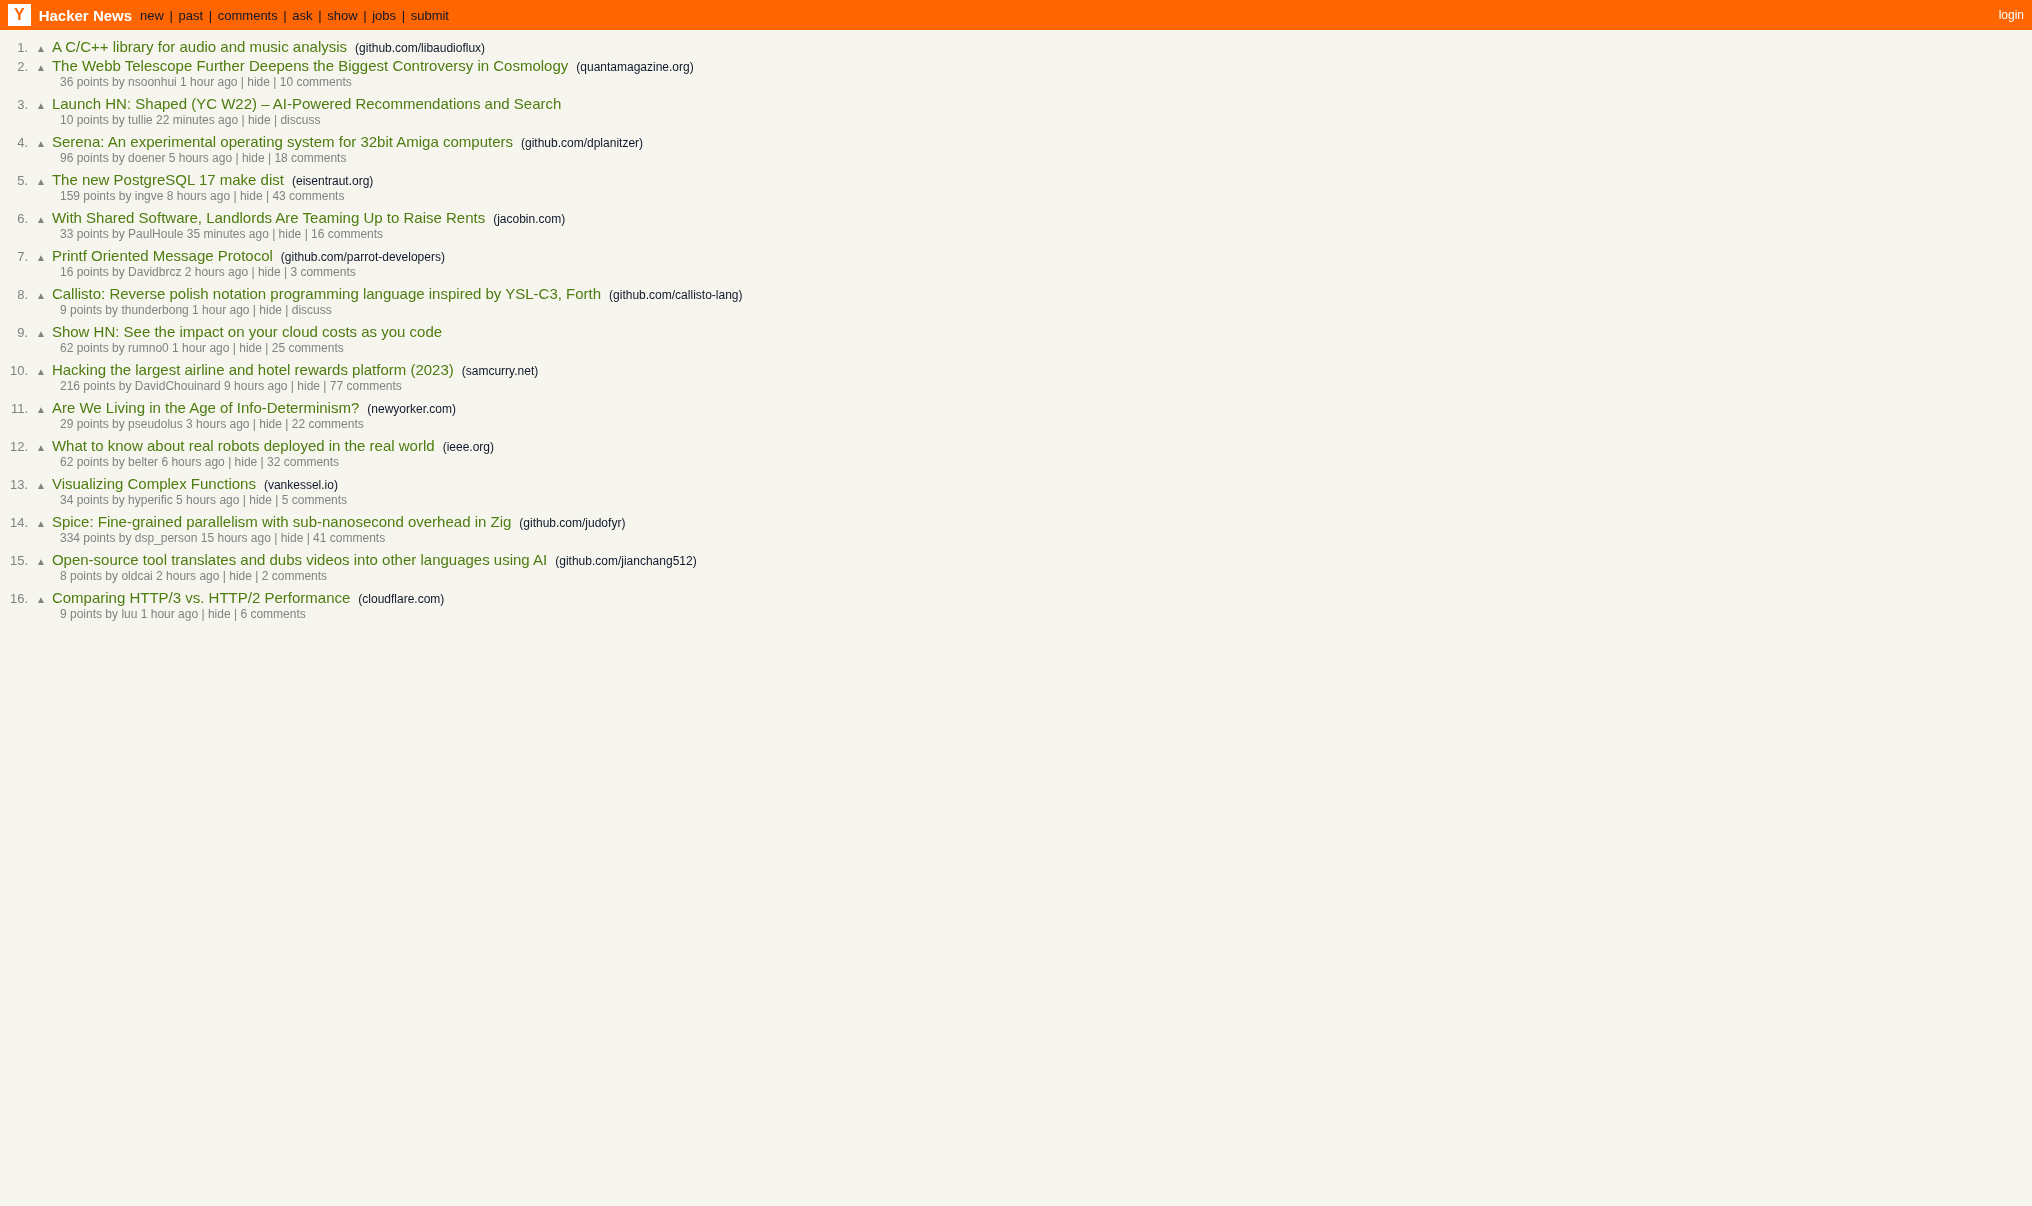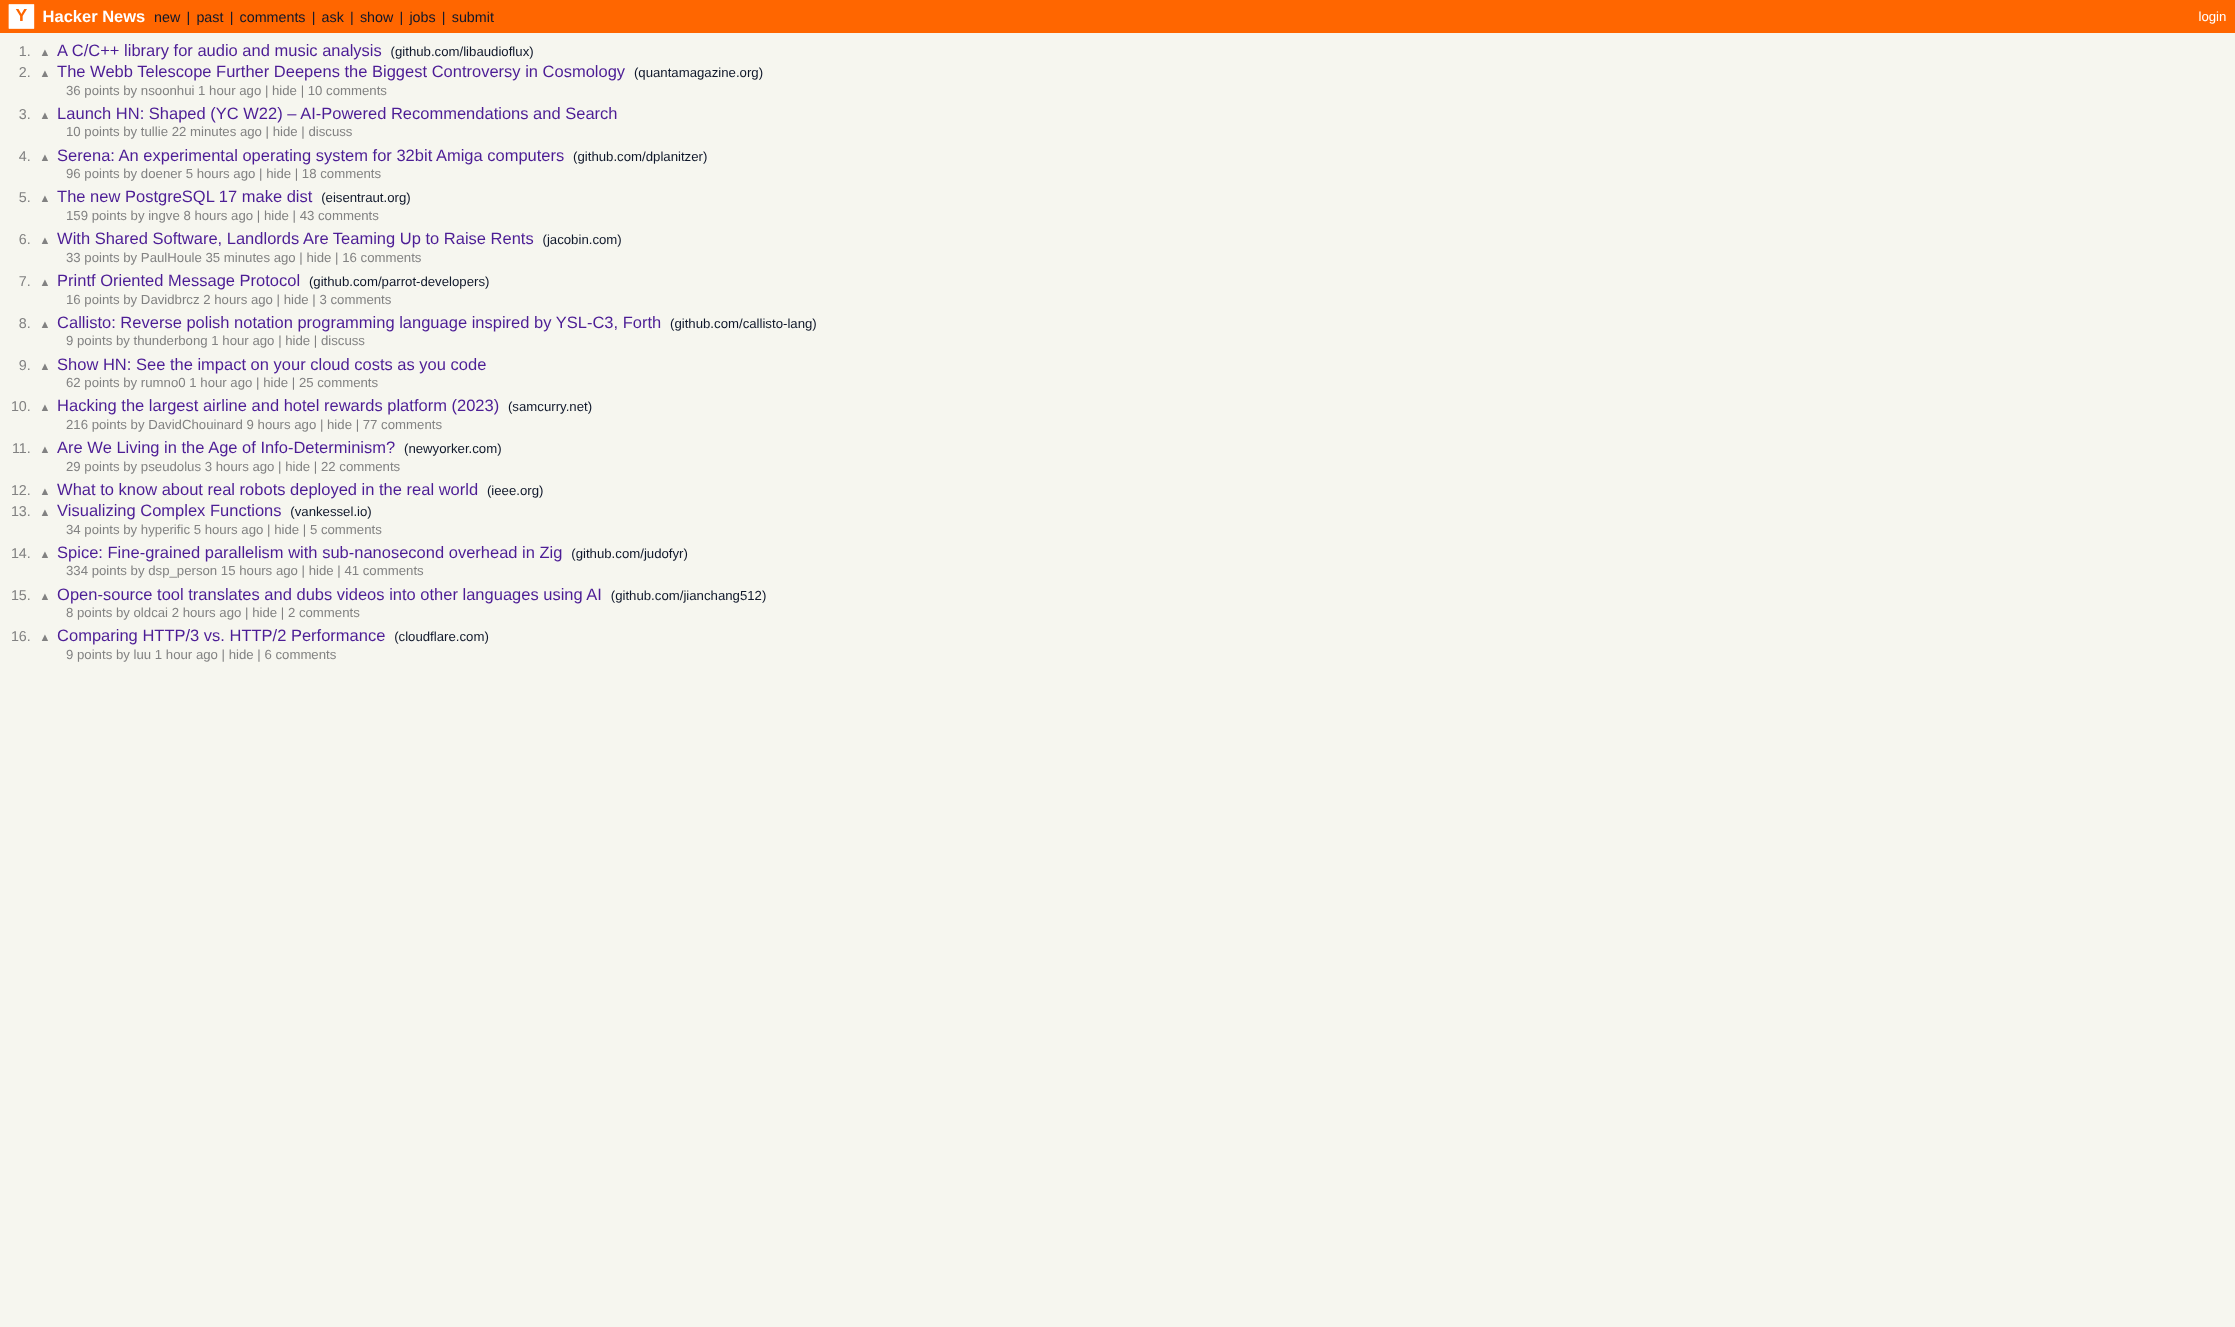--- a/index.html
+++ b/index.html
@@ -75,21 +75,21 @@
     .story-upvote {
       color: #828282;
       font-size: 10px;
       cursor: pointer;
       margin-right: 2px;
       display: inline-block;
       vertical-align: middle;
     }
     .story-title-link {
       font-size: 15px;
-      color: #4c1d95;
+      color: #4d7c0f;
       text-decoration: none;
       font-weight: normal;
     }
     .story-domain {
       color: #0f172a;
       font-size: 12px;
       margin-left: 4px;
     }
     .story-meta-row {
       padding-left: 56px;
@@ -228,20 +228,21 @@
       </div>
       <div class="story-meta-row"><span>29 points by </span><a href="#">pseudolus</a><span> 3 hours ago </span><span>| </span><a href="#">hide</a><span> | </span><a href="#">22 comments</a></div>
     </div>
     <div class="story-item">
       <div class="story-title-row">
         <span class="story-number">12.</span>
         <span class="story-upvote">▲</span>
         <a class="story-title-link" href="#">What to know about real robots deployed in the real world</a>
         <span class="story-domain">(ieee.org)</span>
       </div>
+      <div class="story-meta-row"><span>62 points by </span><a href="#">belter</a><span> 6 hours ago </span><span>| </span><a href="#">hide</a><span> | </span><a href="#">32 comments</a></div>
     </div>
     <div class="story-item">
       <div class="story-title-row">
         <span class="story-number">13.</span>
         <span class="story-upvote">▲</span>
         <a class="story-title-link" href="#">Visualizing Complex Functions</a>
         <span class="story-domain">(vankessel.io)</span>
       </div>
       <div class="story-meta-row"><span>34 points by </span><a href="#">hyperific</a><span> 5 hours ago </span><span>| </span><a href="#">hide</a><span> | </span><a href="#">5 comments</a></div>
     </div>

